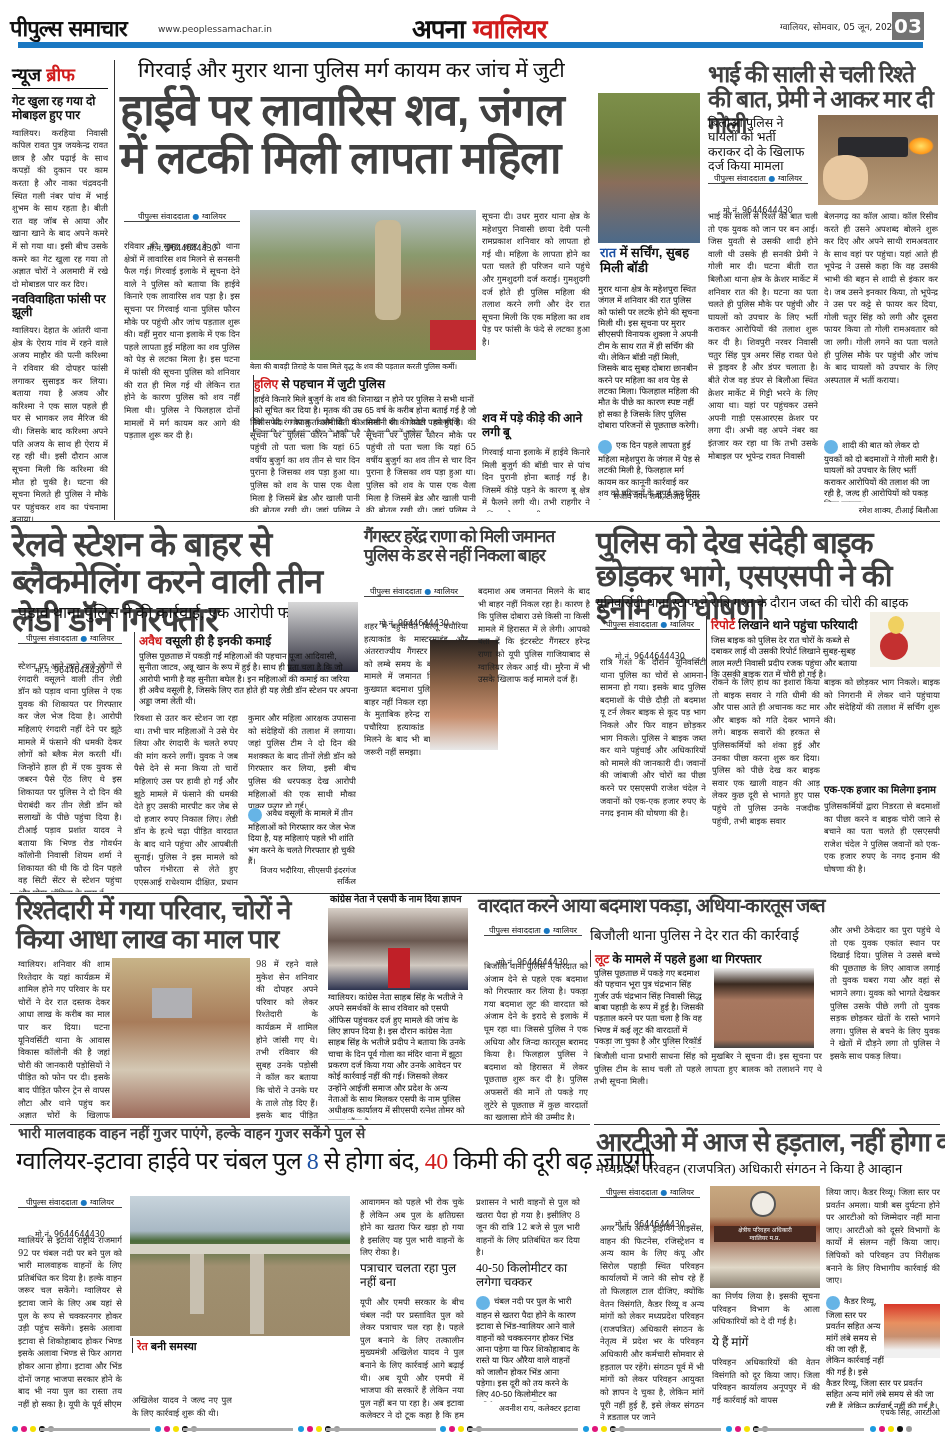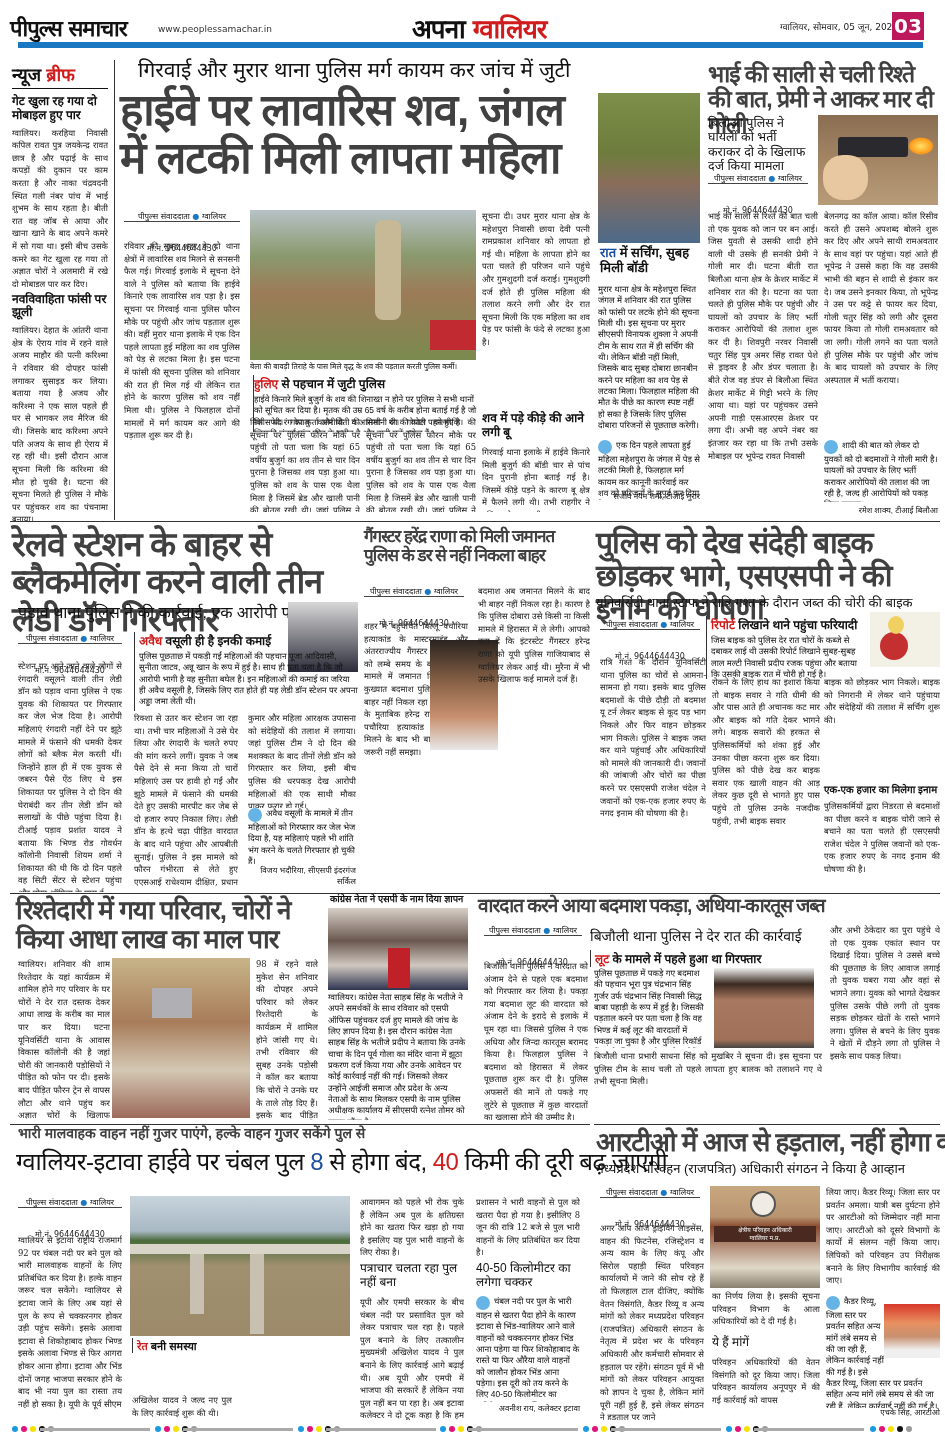--- a/index.html
+++ b/index.html
@@ -4,24 +4,24 @@
 <style>
 *{box-sizing:border-box;margin:0;padding:0}
 body{width:945px;height:1445px;background:#fff;font-family:"DejaVu Sans","Liberation Sans",sans-serif;color:#111;position:relative;overflow:hidden}
 .abs{position:absolute}
 .masthead{left:0;top:0;width:945px;height:48px}
 .logo{left:10px;top:12px;font-size:22px;font-weight:bold;letter-spacing:-1px;font-family:"DejaVu Sans",sans-serif}
 .url{left:158px;top:24px;font-size:9px;color:#333}
 .section-title{left:412px;top:10px;font-size:26px;font-weight:bold;letter-spacing:-1px}
 .section-title .red{color:#d01c1c}
 .dateline{left:780px;top:20px;font-size:9px;color:#222}
-.pageno{left:892px;top:12px;width:32px;height:28px;background:#be185d;color:#fff;font-size:20px;font-weight:bold;text-align:center;line-height:28px}
+.pageno{left:892px;top:12px;width:32px;height:28px;background:#737373;color:#fff;font-size:20px;font-weight:bold;text-align:center;line-height:28px}
 .blueline{left:18px;top:42px;width:905px;height:6px;background:#1a78c2}
 .hl{font-family:"Liberation Sans","DejaVu Sans",sans-serif;font-weight:bold;line-height:1.1;letter-spacing:-1px;color:#404040}
-.sub{font-family:Liberation Sans, sans-serif;line-height:1.15;color:#111}
+.sub{font-family:Liberation Serif, serif;line-height:1.15;color:#111}
 .byline{font-size:8px;text-align:center;border-bottom:1px solid #444;padding-bottom:0;color:#111}
 .byline .bd{color:#1a78c2}
 .mob{font-size:8px;text-align:center;margin-top:20px;color:#222}
 .txt{font-size:8.4px;line-height:1.5;color:#222;text-align:justify;font-family:"DejaVu Serif",serif}
 .kicker{font-size:12px;font-weight:bold;font-family:"Liberation Sans",sans-serif}
 .kicker .r{color:#d01c1c}
 .photo{background:#8a8a7a;overflow:hidden}
 .quote{font-size:8.4px;line-height:1.35;font-family:"Liberation Sans",sans-serif;color:#111}
 .qmark{display:inline-block;width:14px;height:14px;border-radius:50%;background:#66b4e6;margin-right:4px;vertical-align:top}
 .rule{background:#333}

